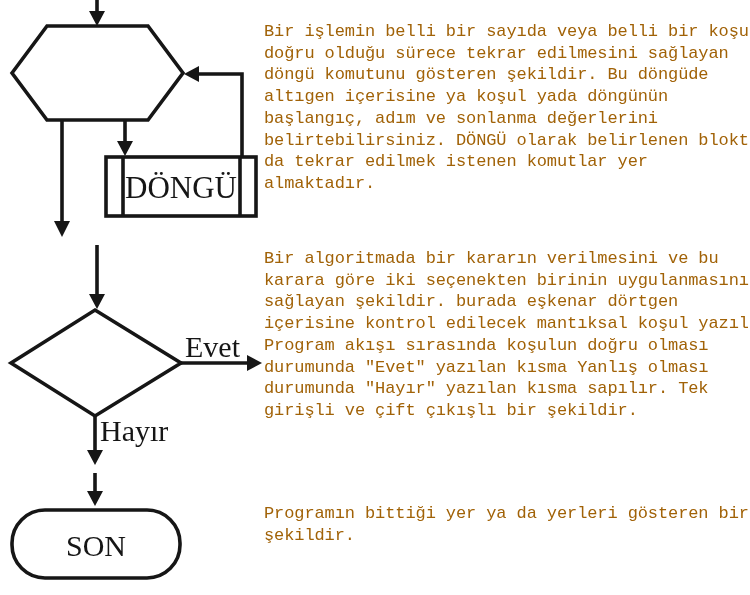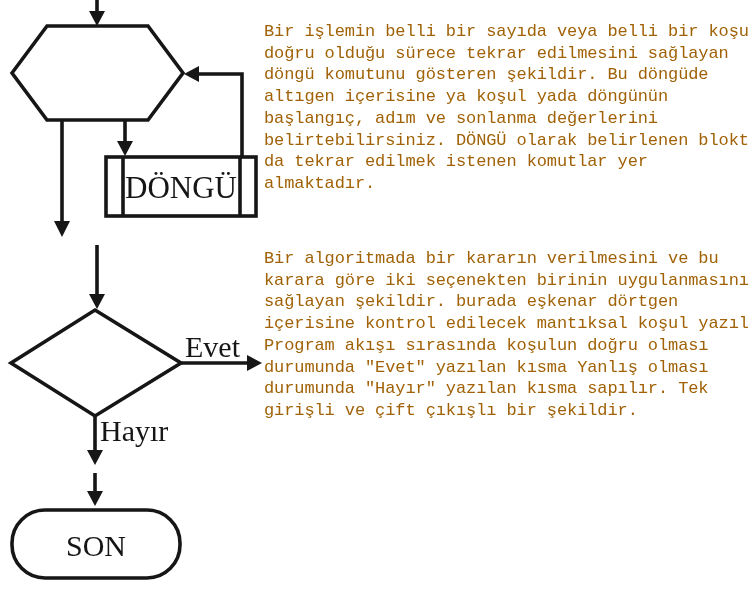--- a/index.html
+++ b/index.html
@@ -114,14 +114,16 @@
 
   <div class="para para-decision">Bir algoritmada bir kararın verilmesini ve bu
 karara göre iki seçenekten birinin uygulanmasını
 sağlayan şekildir. burada eşkenar dörtgen
 içerisine kontrol edilecek mantıksal koşul yazılır.
 Program akışı sırasında koşulun doğru olması
 durumunda "Evet" yazılan kısma Yanlış olması
 durumunda "Hayır" yazılan kısma sapılır. Tek
 girişli ve çift çıkışlı bir şekildir.</div>
 
+  <div class="para para-end">Programın bittiği yer ya da yerleri gösteren bir
+şekildir.</div>
 
 </div>
 
 </body></html>

